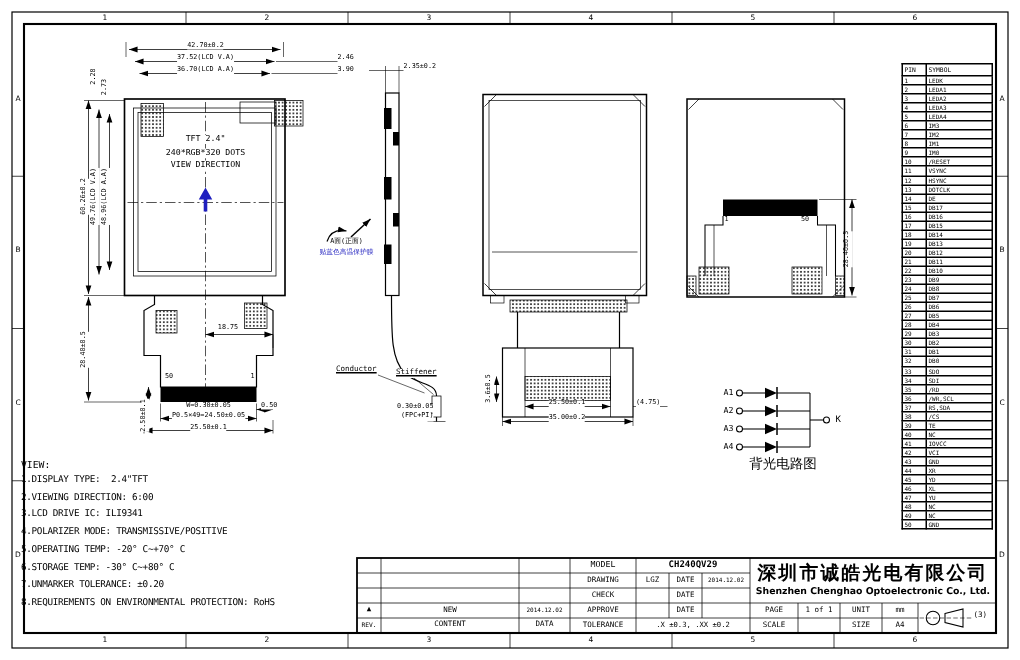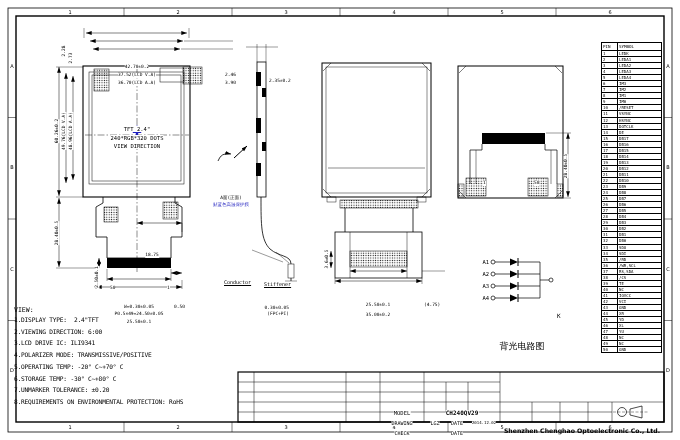--- a/index.html
+++ b/index.html
@@ -1,19 +1,19 @@
 <!DOCTYPE html>
 <html><head>
 <meta charset="utf-8">
 <style>
   html,body{margin:0;padding:0;background:#e8e8e8;}
   .sheet{position:relative;width:680px;height:440px;background:#ffffff;overflow:hidden;
          font-family:"DejaVu Sans Mono",monospace;color:#000;}
   svg.art{position:absolute;left:0;top:0;}
-  .lbl{position:absolute;font:4.5px "DejaVu Sans Mono",monospace;white-space:nowrap;background:#fff;line-height:1.1;margin-top:36px;}
+  .lbl{position:absolute;font:4.5px "DejaVu Sans Mono",monospace;white-space:nowrap;background:#fff;line-height:1.1;}
   .vlbl{position:absolute;font:4.5px "DejaVu Sans Mono",monospace;white-space:nowrap;background:#fff;
         transform:translate(-50%,-50%) rotate(-90deg);line-height:1.1;}
   .c{transform:translateX(-50%);}
   .f4{font-size:4px}.f42{font-size:4.2px}.f5{font-size:5px}.f55{font-size:5.5px}
   .f6{font-size:6px}.f9{font-size:9px}
   .ul{text-decoration:underline;}
   .blue{color:#1f1fbf;}
   .b{font-weight:bold;}
   
   .pintable{position:absolute;left:601px;top:42px;width:61px;border-collapse:collapse;table-layout:fixed;background:#fff;}
@@ -567,20 +567,21 @@
   <span class="lbl c f5" style="left:402px;top:404.5px">APPROVE</span>
   <span class="lbl c f5" style="left:457px;top:404.5px">DATE</span>
   <span class="lbl c f5" style="left:246px;top:403.5px">▲</span>
   <span class="lbl c f5" style="left:300px;top:404.5px">NEW</span>
   <span class="lbl c f4" style="left:363px;top:405px">2014.12.02</span>
   <span class="lbl c f42" style="left:246px;top:414.5px">REV.</span>
   <span class="lbl c f5" style="left:300px;top:414px">CONTENT</span>
   <span class="lbl c f5" style="left:363px;top:414px">DATA</span>
   <span class="lbl c f5" style="left:402px;top:414.5px">TOLERANCE</span>
   <span class="lbl c" style="left:462px;top:415px;font-size:4.8px">.X ±0.3, .XX ±0.2</span>
+  <span class="lbl c cn" style="left:582px;top:374px">深圳市诚皓光电有限公司</span>
   <span class="lbl c en" style="left:582px;top:391px">Shenzhen Chenghao Optoelectronic Co., Ltd.</span>
   <span class="lbl c f5" style="left:516px;top:404.5px">PAGE</span>
   <span class="lbl c f5" style="left:546px;top:404.5px">1 of 1</span>
   <span class="lbl c f5" style="left:574px;top:404.5px">UNIT</span>
   <span class="lbl c f5" style="left:600px;top:404.5px">mm</span>
   <span class="lbl c f5" style="left:516px;top:414.5px">SCALE</span>
   <span class="lbl c f5" style="left:546px;top:414.5px"></span>
   <span class="lbl c f5" style="left:574px;top:414.5px">SIZE</span>
   <span class="lbl c f5" style="left:600px;top:414.5px">A4</span>
   <span class="lbl f5" style="left:649px;top:408px;background:transparent">(3)</span>

